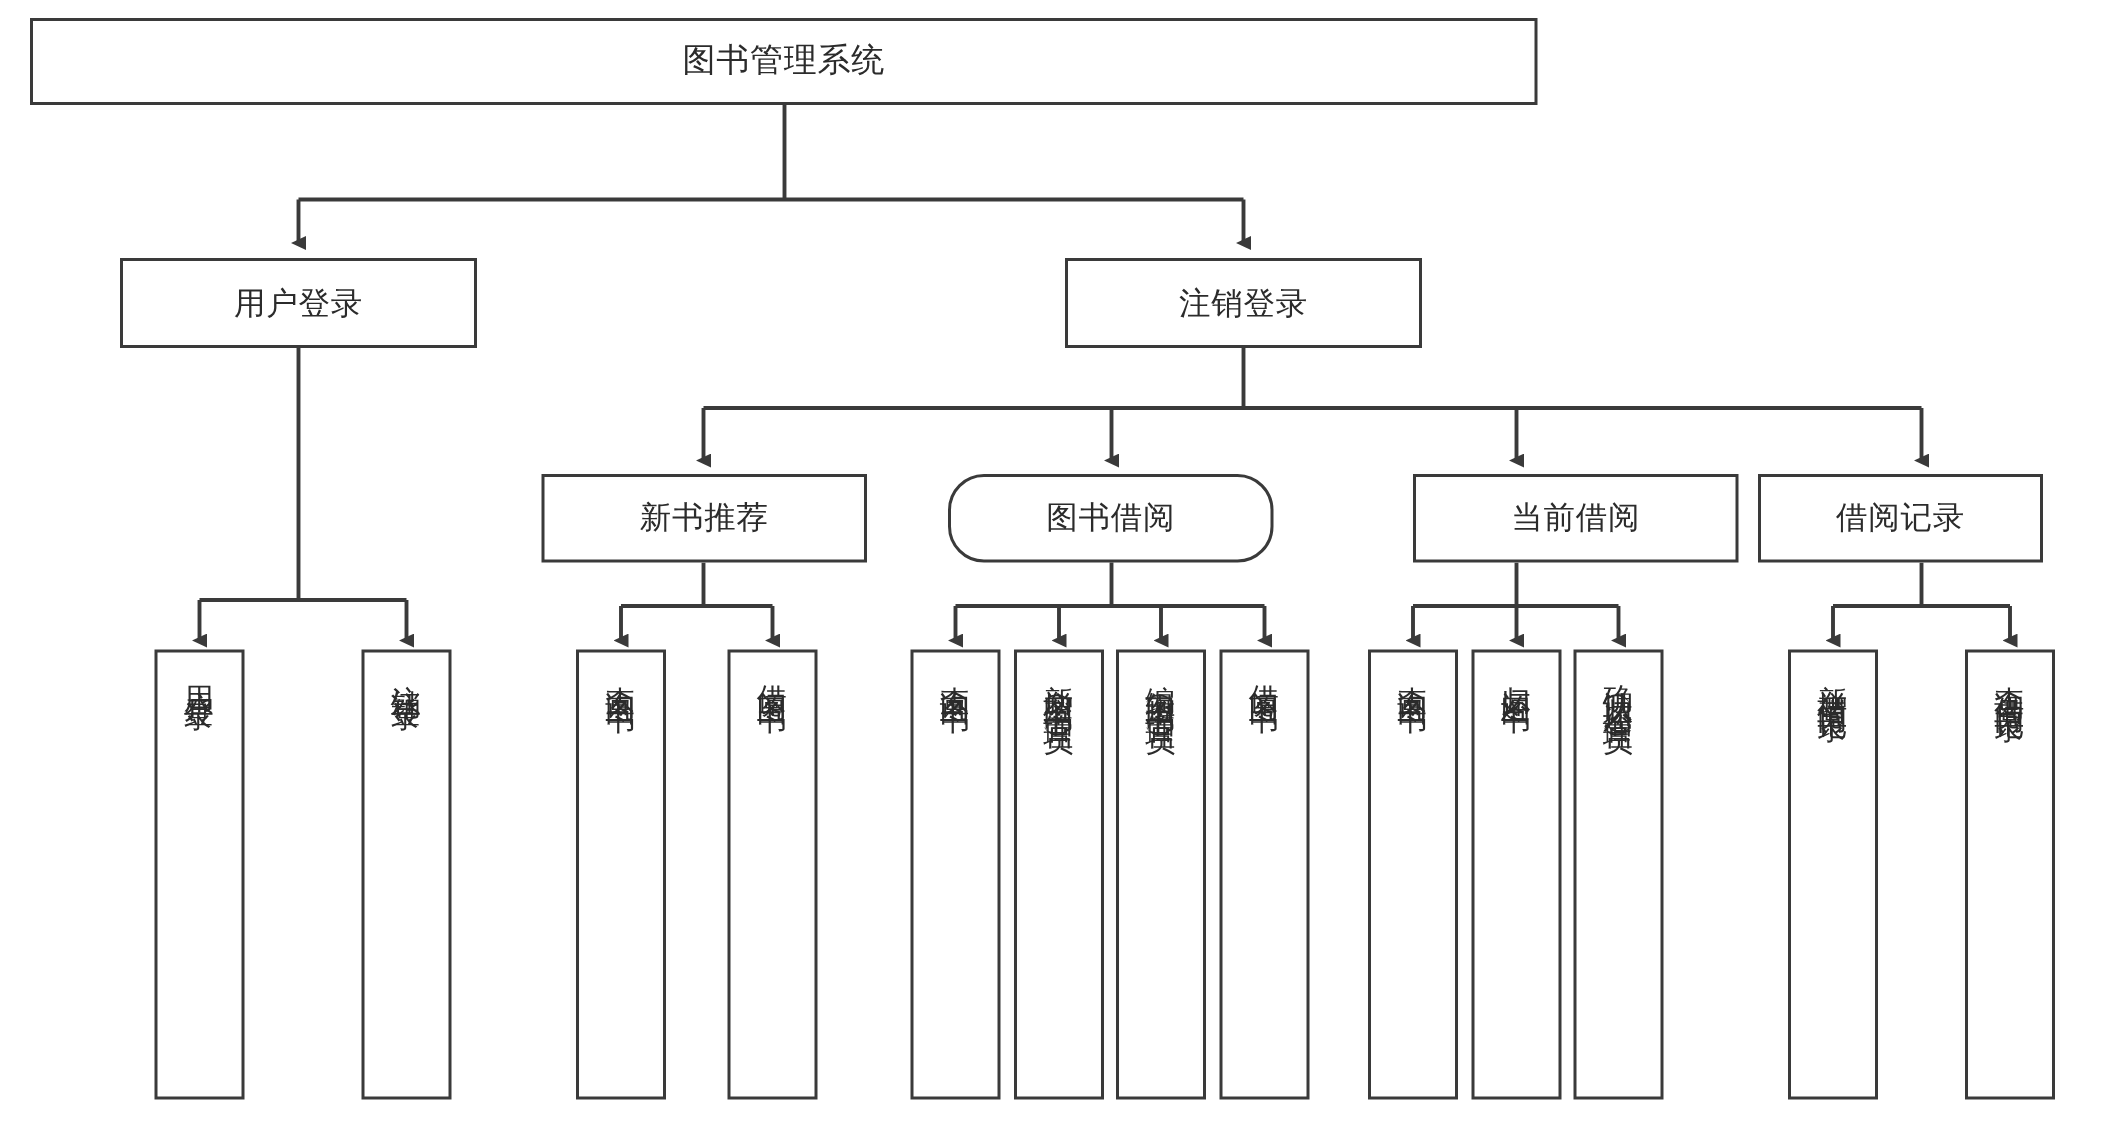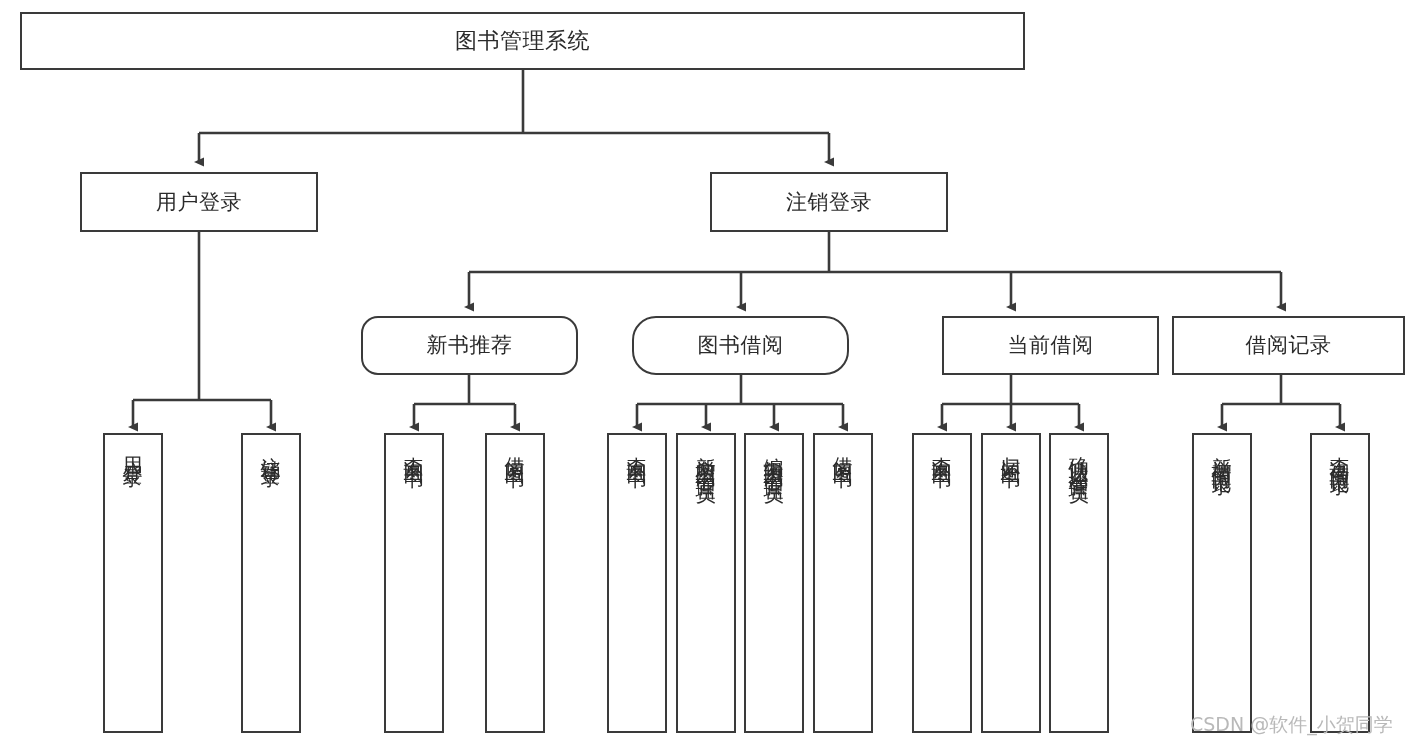--- a/index.html
+++ b/index.html
@@ -131,33 +131,33 @@
   </div>
 
   <div class="node horiz" style="left:80px; top:172px; width:238px; height:60px;">
     <span class="label">用户登录</span>
   </div>
 
   <div class="node horiz" style="left:710px; top:172px; width:238px; height:60px;">
     <span class="label">注销登录</span>
   </div>
 
-  <div class="node horiz" style="left:361px; top:316px; width:217px; height:59px;border-radius:17px;">
+  <div class="node horiz" style="left:361px; top:316px; width:217px; height:59px;">
     <span class="label">新书推荐</span>
   </div>
 
   <div class="node horiz" style="left:632px; top:316px; width:217px; height:59px;border-radius:24px;">
     <span class="label">图书借阅</span>
   </div>
 
   <div class="node horiz" style="left:902px; top:316px; width:217px; height:59px;margin-left:40px;">
     <span class="label">当前借阅</span>
   </div>
 
-  <div class="node horiz" style="left:1172px; top:316px; width:233px; height:59px;">
+  <div class="node horiz" style="left:1172px; top:316px; width:190px; height:59px;">
     <span class="label">借阅记录</span>
   </div>
 
   <div class="node vert" style="left:103px; top:433px; width:60px; height:300px;">
     <span class="label">用户登录</span>
   </div>
 
   <div class="node vert" style="left:241px; top:433px; width:60px; height:300px;">
     <span class="label">注销登录</span>
   </div>
@@ -199,15 +199,14 @@
   </div>
 
   <div class="node vert" style="left:1192px; top:433px; width:60px; height:300px;">
     <span class="label">新增借阅记录</span>
   </div>
 
   <div class="node vert" style="left:1310px; top:433px; width:60px; height:300px;">
     <span class="label">查询借阅记录</span>
   </div>
 
-  <div class="watermark" style="left:1190px; top:712px;">CSDN @软件_小贺同学</div>
 
 </div>
 
 </body></html>

